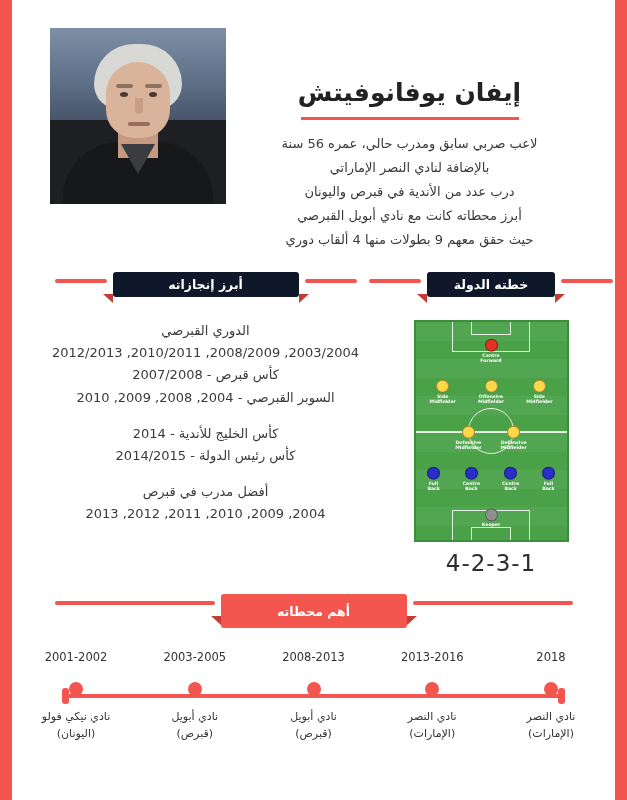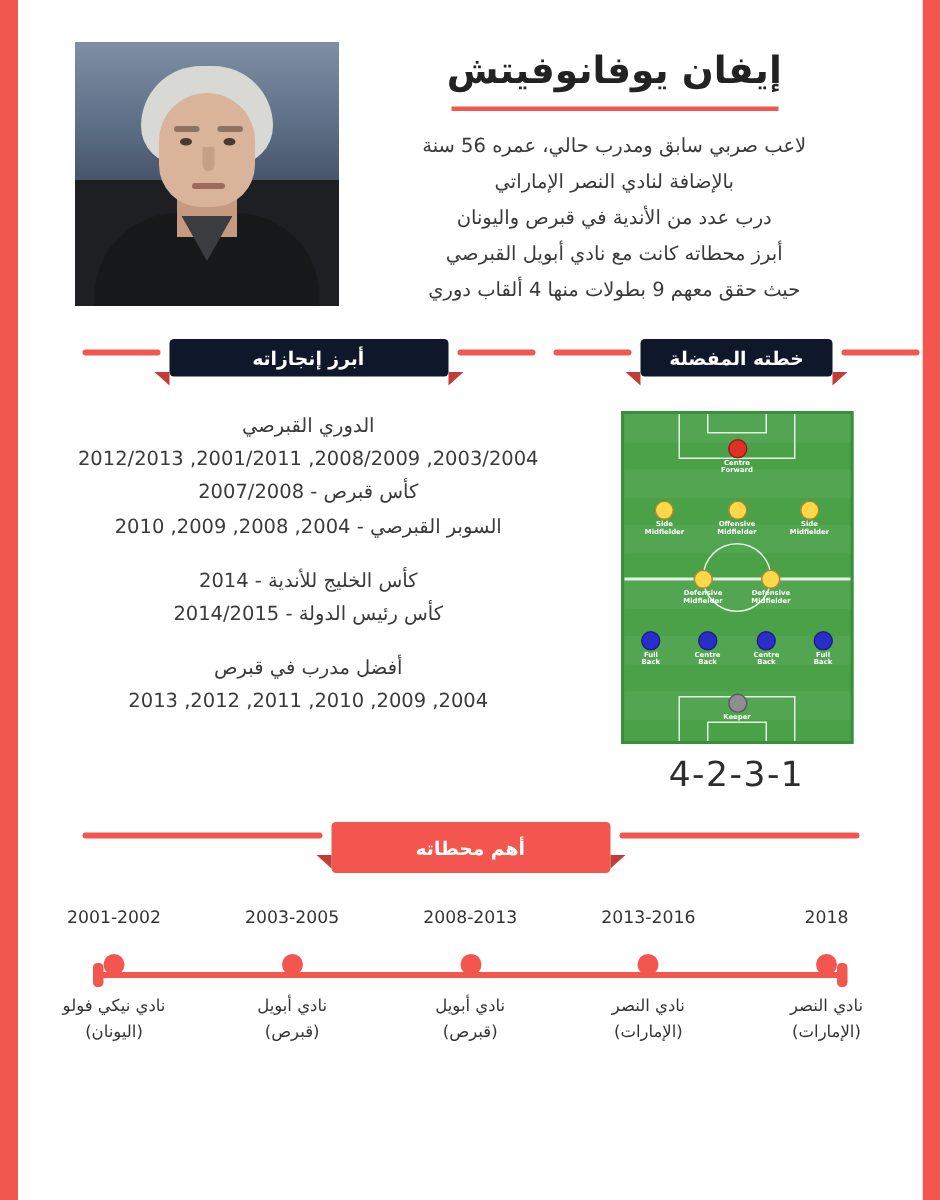--- a/index.html
+++ b/index.html
@@ -131,20 +131,21 @@
     transform: translateX(-50%);
     width: 34px; height: 30px;
     background: #3a3c40;
     clip-path: polygon(50% 100%, 0 0, 100% 0);
   }
 
   .header-text {
     flex: 1 1 auto;
     text-align: center;
     padding-top: 4px;
+    margin-top: 46px;
   }
   .name {
     font-size: 25px;
     font-weight: bold;
     color: #222;
     letter-spacing: 0px;
     margin-bottom: 10px;
   }
   .name-rule {
     width: 218px;
@@ -473,31 +474,31 @@
       <div class="ribbon wide">
         <span class="fold-l"></span>
             <span class="fold-r"></span>
         <span>أبرز إنجازاته</span>
       </div>
     </div>
     <div class="ribbon-col-left">
       <div class="ribbon narrow">
         <span class="fold-l"></span>
             <span class="fold-r"></span>
-        <span>خطته المفضلة</span>
+        <span>خطته الدولة</span>
       </div>
     </div>
   </div>
 
   <div class="cols">
 
     <div class="col-achievements">
       <div class="ach-group">
         <div class="ach-line">الدوري القبرصي</div>
-        <div class="ach-line">2003/2004, 2008/2009, 2001/2011, 2012/2013</div>
+        <div class="ach-line">2003/2004, 2008/2009, 2010/2011, 2012/2013</div>
         <div class="ach-line">كأس قبرص - 2007/2008</div>
         <div class="ach-line">السوبر القبرصي - 2004, 2008, 2009, 2010</div>
       </div>
       <div class="ach-group">
         <div class="ach-line">كأس الخليج للأندية - 2014</div>
         <div class="ach-line">كأس رئيس الدولة - 2014/2015</div>
       </div>
       <div class="ach-group">
         <div class="ach-line">أفضل مدرب في قبرص</div>
         <div class="ach-line">2004, 2009, 2010, 2011, 2012, 2013</div>

